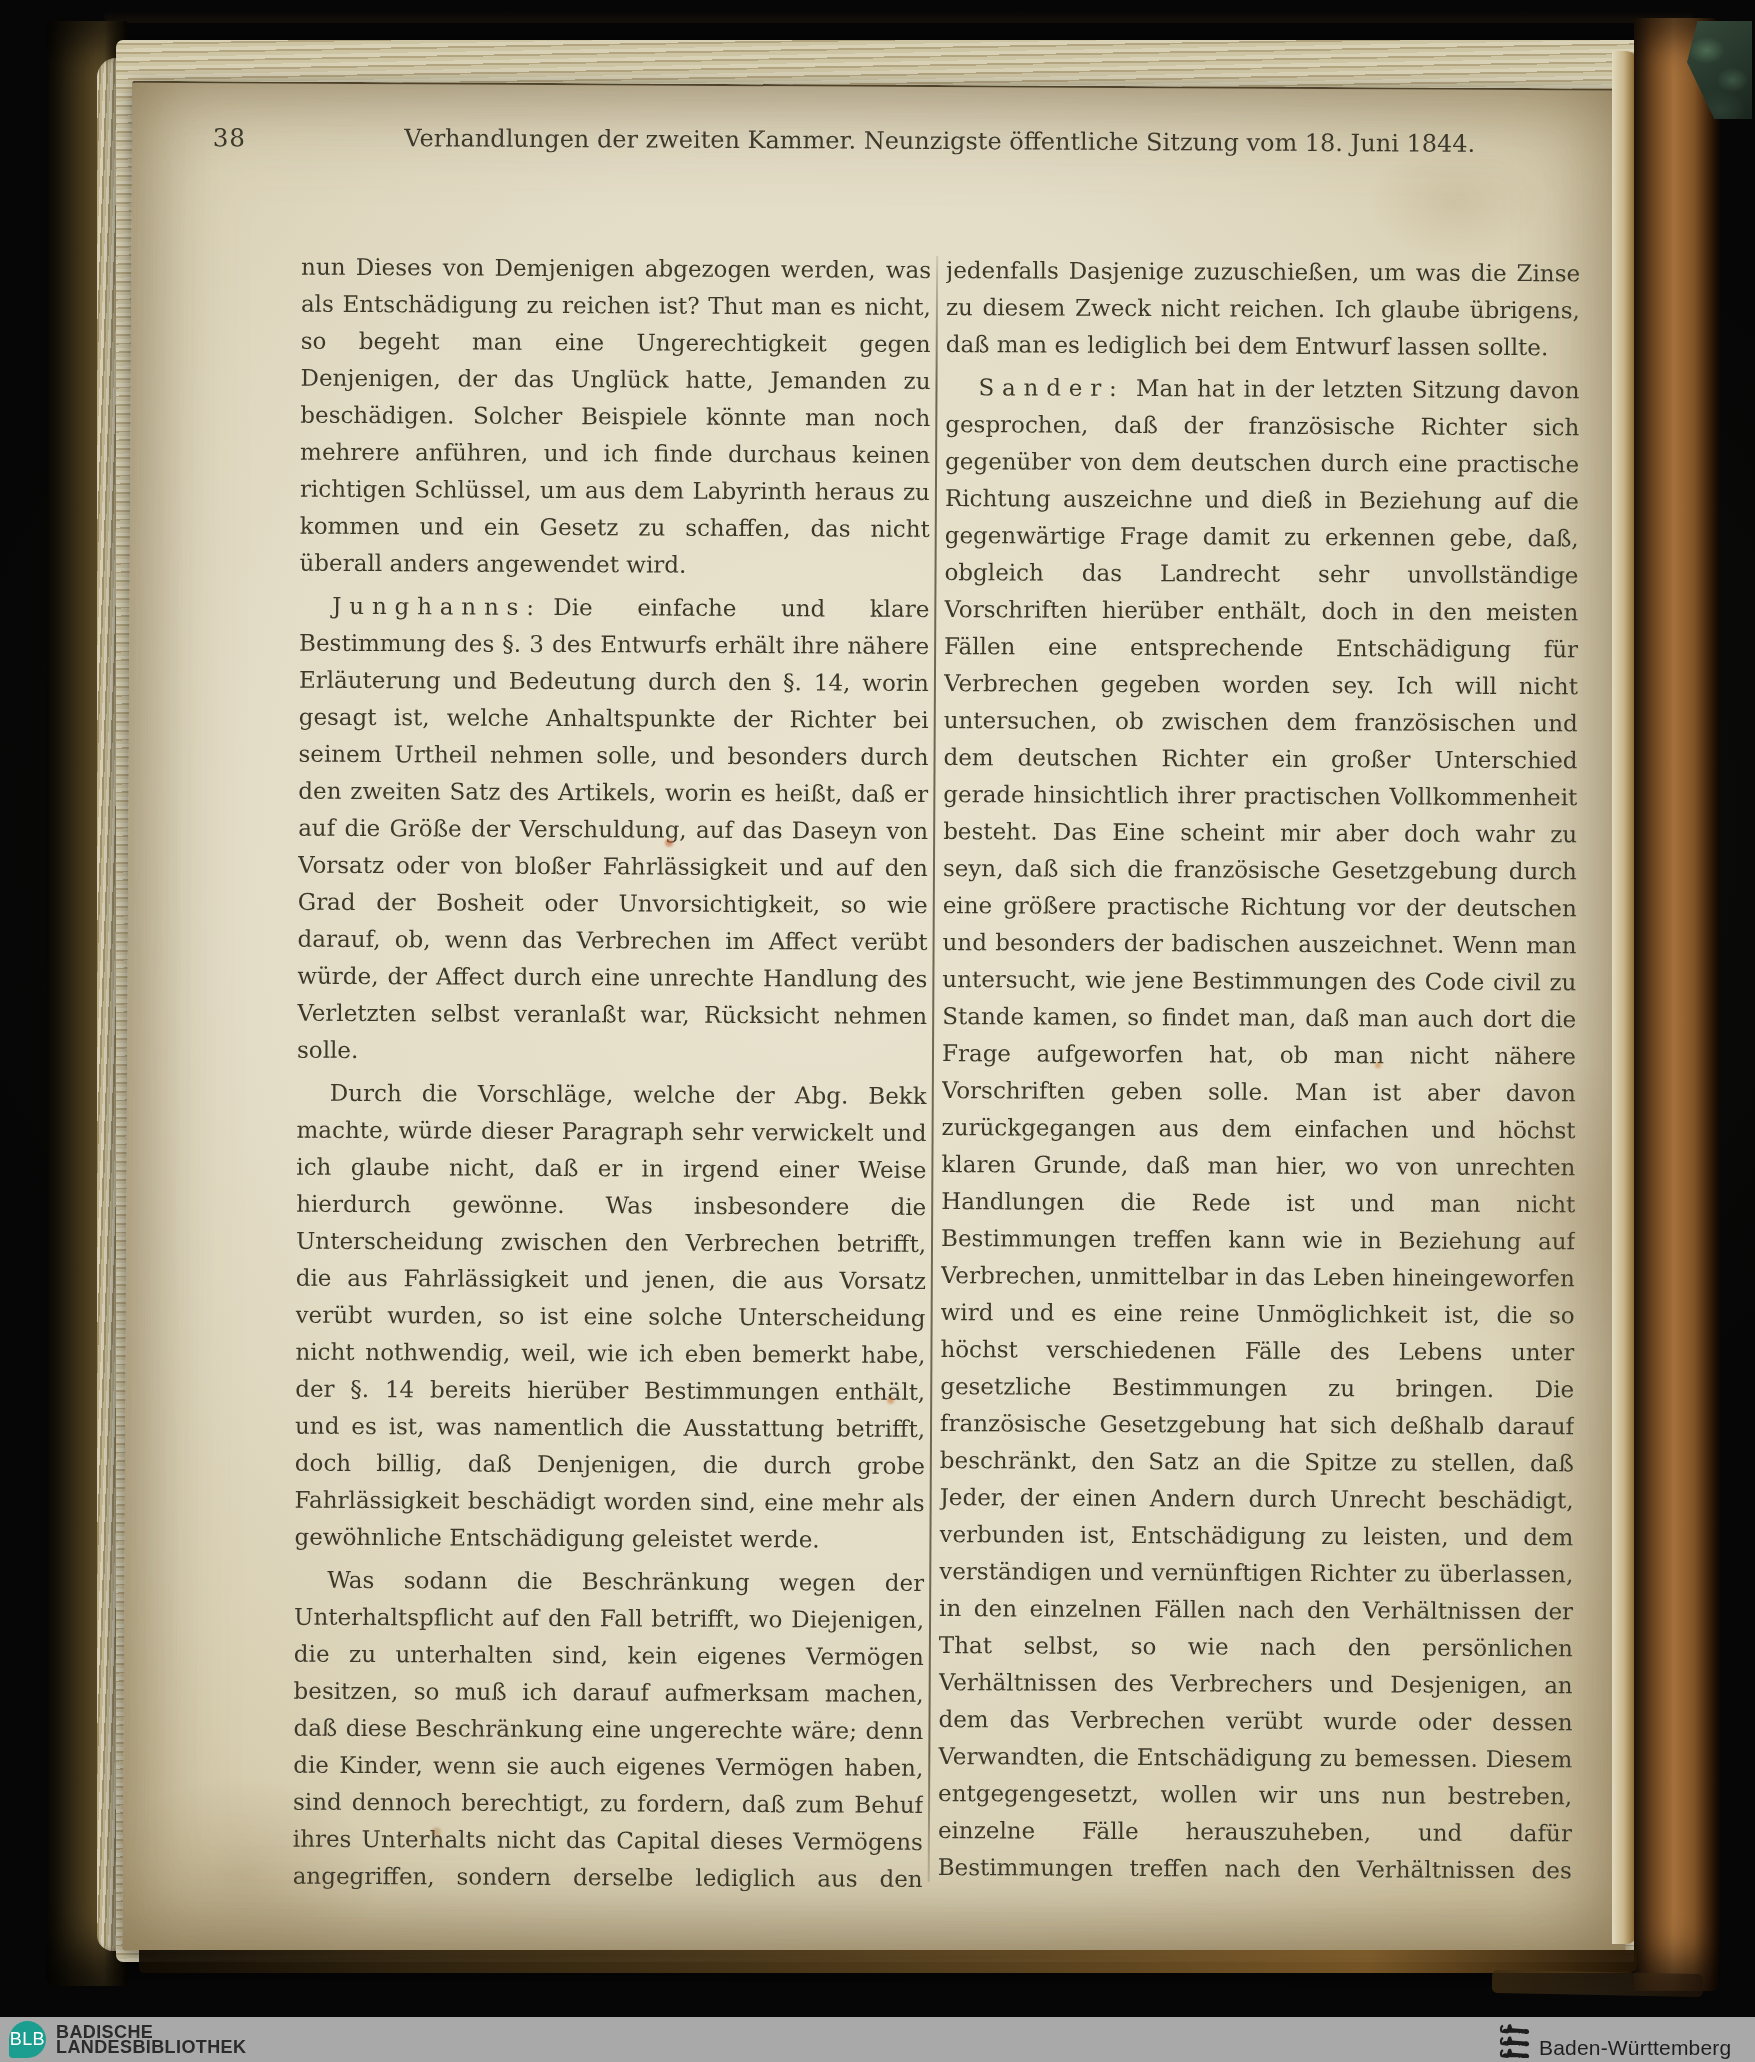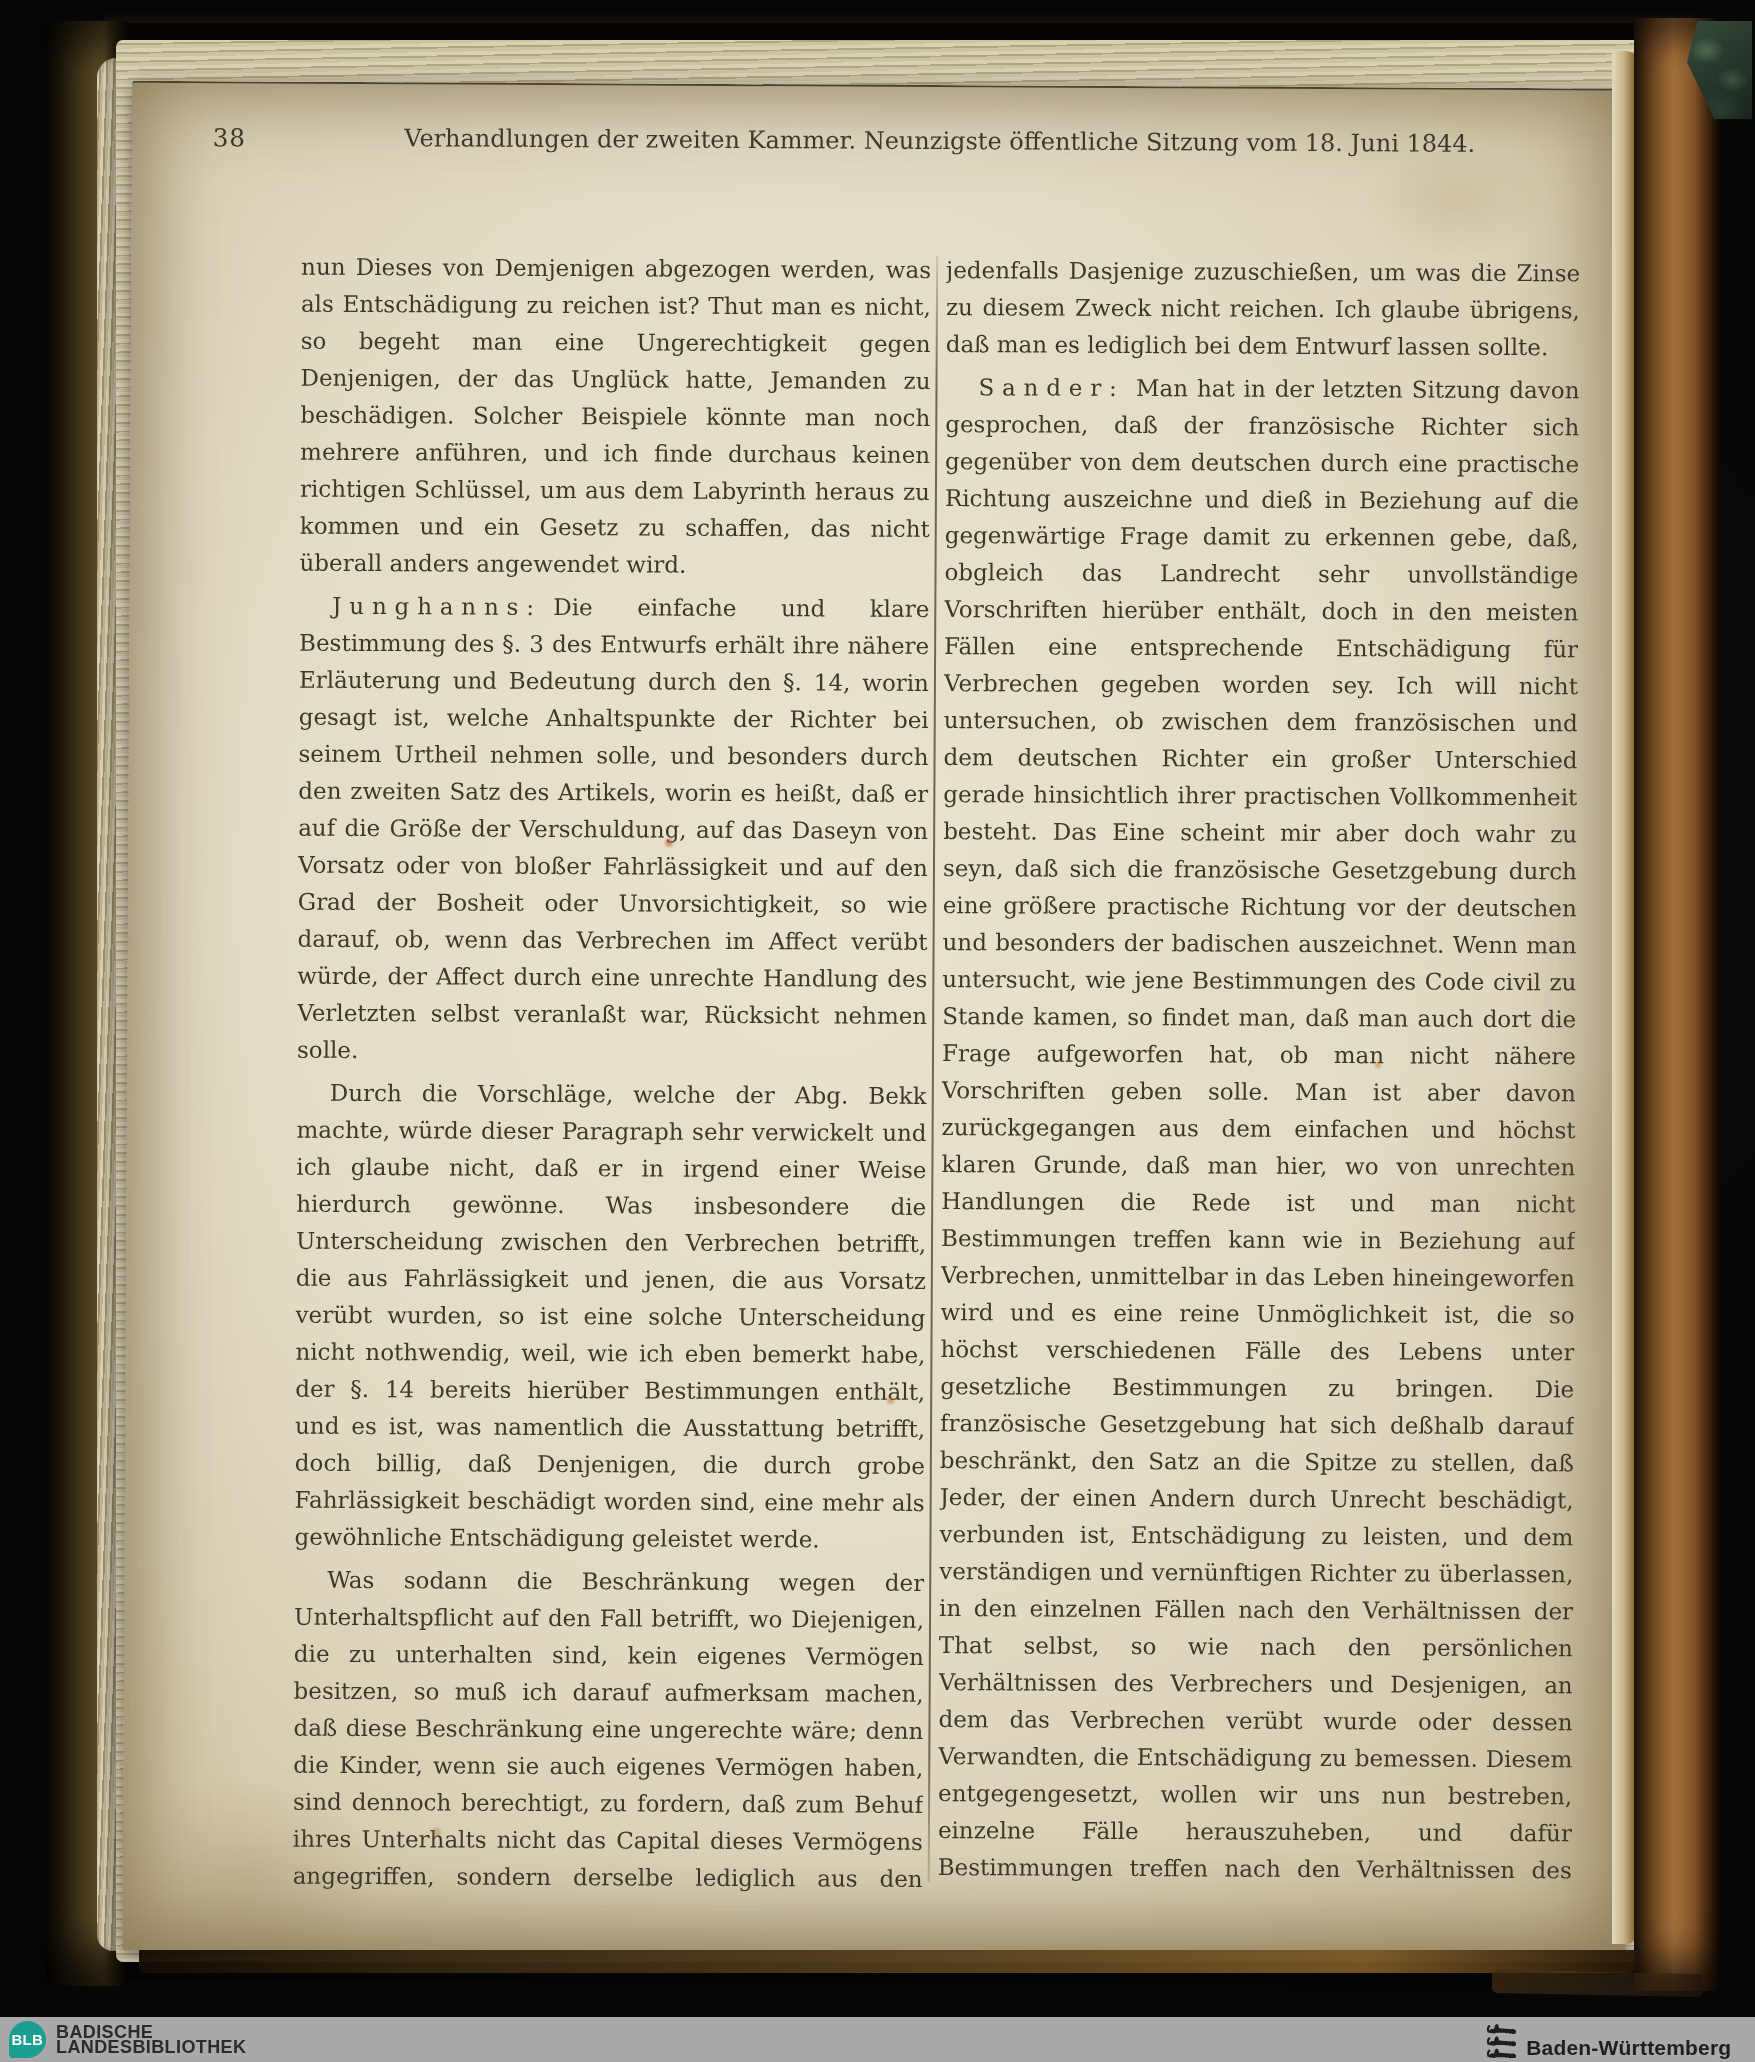--- a/index.html
+++ b/index.html
@@ -98,26 +98,26 @@
   .para.cont{text-indent:0;}
   .speaker{letter-spacing:.34em;}
   .speaker:empty{display:none;}
   .speaker:not(:empty){margin-right:.5em;}
 
   
   .footer-bar{position:absolute;left:0;bottom:0;width:1756px;height:46px;background:#a9a9a9;
       font-family:"Liberation Sans", sans-serif;}
   .blb-logo{position:absolute;left:8.8px;top:4.4px;width:37px;height:37px;background:#1b9e8f;
       border-radius:50% 50% 50% 10%;display:flex;align-items:center;justify-content:center;}
-  .blb-logo span{color:#fff;font-weight:bold;font-size:15px;letter-spacing:0.3px;}
+  .blb-logo span{color:#fff;font-weight:normal;font-size:18px;letter-spacing:0.3px;}
   .lib-name{position:absolute;left:56px;top:8px;font-size:18px;font-weight:bold;
       color:#2b2b2b;line-height:15px;letter-spacing:0.4px;}
   .state{position:absolute;right:24.6px;top:0;height:46px;display:flex;align-items:center;gap:8.8px;}
   .lions{width:32px;height:35px;display:block;}
-  .state-name{font-size:21px;font-weight:700;color:#1f1f1f;letter-spacing:0.2px;margin-top:16px;}
+  .state-name{font-size:21px;font-weight:400;color:#1f1f1f;letter-spacing:0.2px;margin-top:16px;}
 </style>
 </head>
 <body>
 
 <div id="stage">
 
   <div class="cover-rim-top"></div>
   <div class="spine-left"></div>
   <div class="stack-left"></div>
   <div class="behind-page"></div>

